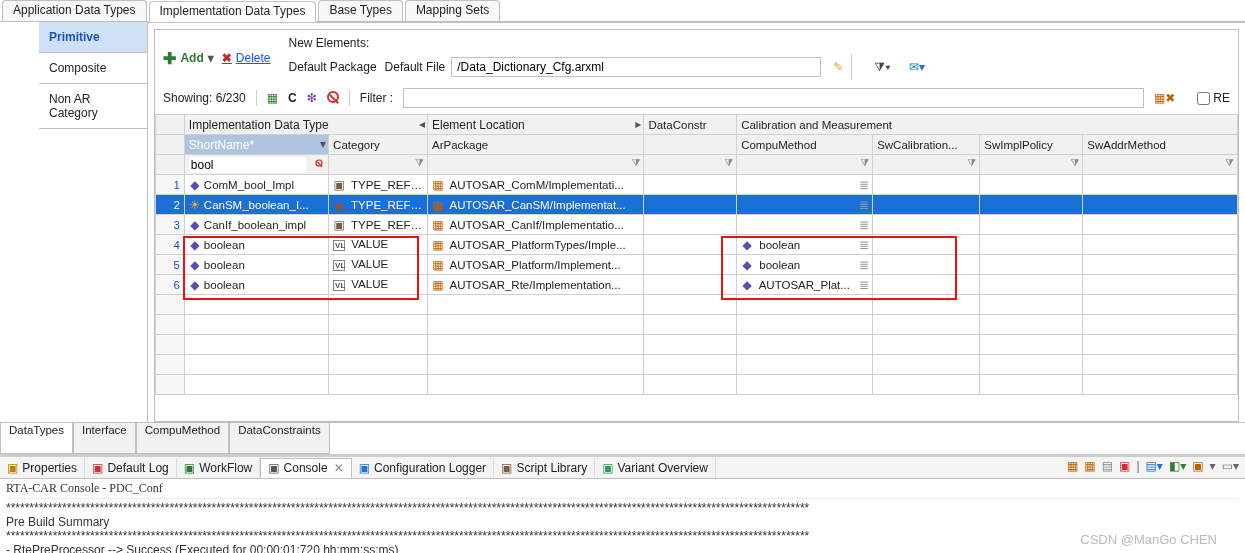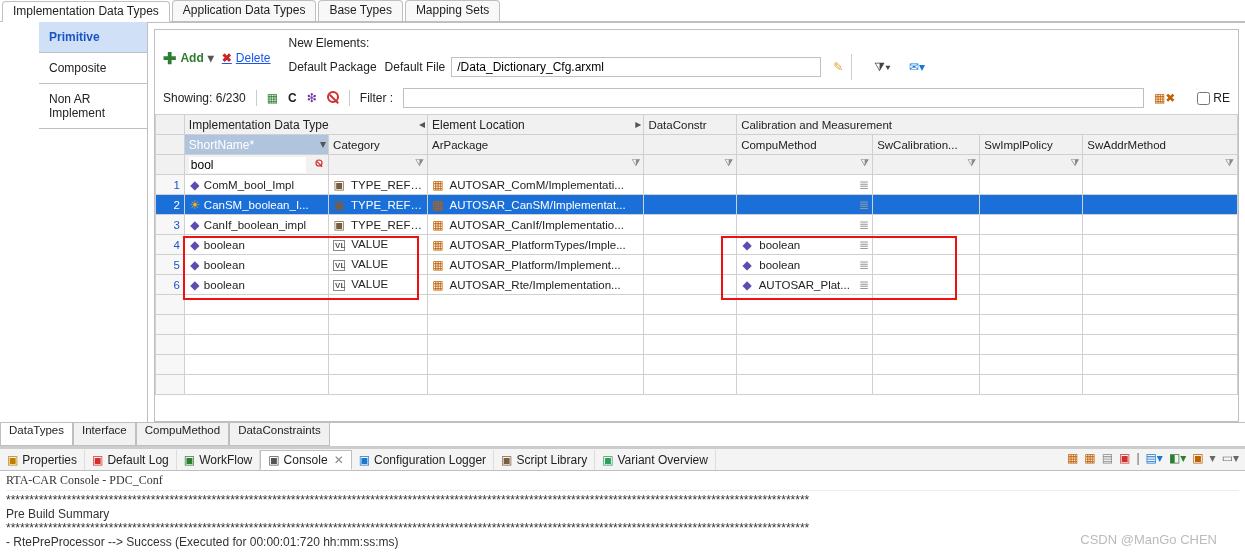--- a/index.html
+++ b/index.html
@@ -50,53 +50,53 @@
   tr.sel td { background: #1a6fd8; color: #fff; }
   tr.sel td.rownum { background: #1a6fd8; color: #fff; }
   .ic { display: inline-block; width: 12px; margin-right: 3px; text-align: center; }
   .ic.dia { color: #5c4db0; }
   .ic.pkg { color: #7a5c3e; }
   .ic.vl { color: #555; font-size: 8px; font-weight: bold; border: 1px solid #888; padding: 0 1px; }
   .ic.pk { color: #c06000; }
   .bars { float: right; color: #999; letter-spacing: -1px; }
   .redbox { position: absolute; border: 2px solid #e11; pointer-events: none; }
   
-  .bottom-tabs { display: flex; height: 24px; border-top: 1px solid #bfbfbf; background: #fff; }
+  .bottom-tabs { display: flex; height: 32px; border-top: 1px solid #bfbfbf; background: #fff; }
   .bottom-tab { padding: 1px 8px; border: 1px solid #bfbfbf; border-top: none; margin-right: 0; background: #f1f1f1; cursor: pointer; font-size: 11.5px; }
   .bottom-tab.active { background: #fff; }
   
   .views-tabs { display: flex; height: 22px; align-items: center; border-bottom: 1px solid #bfbfbf; background:#f4f4f4; position: relative; }
   .view-tab { padding: 2px 7px; display: flex; align-items: center; gap: 4px; border-right: 1px solid #ddd; cursor: pointer; font-size: 11.5px; }
   .view-tab.active { background: #fff; border: 1px solid #bfbfbf; border-bottom: 1px solid #fff; }
   .view-tab .x { color: #888; margin-left: 2px; }
   .tb-icons { position: absolute; right: 6px; top: 2px; display: flex; gap: 6px; color: #666; }
   .console-area { height: 86px; overflow: hidden; background: #fff; padding: 2px 6px; font-family: "Consolas", monospace; font-size: 12px; color: #333; }
   .console-area .title { font-family: "Segoe UI"; font-size: 12px; border-bottom: 1px solid #eee; padding-bottom: 2px; margin-bottom: 2px; }
   .watermark { position: absolute; right: 28px; bottom: 6px; color: #bbb; font-size: 13px; }
   .forbid { display:inline-block; width:12px; height:12px; border:2px solid #d32f2f; border-radius:50%; position:relative; }
   .forbid::after { content:""; position:absolute; width:12px; height:2px; background:#d32f2f; top:5px; left:-1px; transform:rotate(45deg); }
   .globe { color:#7030a0; }
   .views-sep { height: 3px; background: #ccc; }
 </style>
 </head>
 <body>
 
 <div class="top-tabs">
+  <div class="top-tab">Application Data Types</div>
   <div class="top-tab active">Implementation Data Types</div>
-  <div class="top-tab">Application Data Types</div>
   <div class="top-tab">Base Types</div>
   <div class="top-tab">Mapping Sets</div>
 </div>
 
 <div class="body-row">
 
   <div class="left-nav">
     <div class="nav-item active">Primitive</div>
     <div class="nav-item">Composite</div>
-    <div class="nav-item">Non AR Implement</div>
+    <div class="nav-item">Non AR Category</div>
   </div>
 
   <div class="main">
     <div class="main-inner">
 
     <div class="newel">
       <span class="addbtn">
             <span style="color:#2e7d32;font-size:16px">✚</span>
             <span>Add</span>
             <span class="addctl">▾</span>

